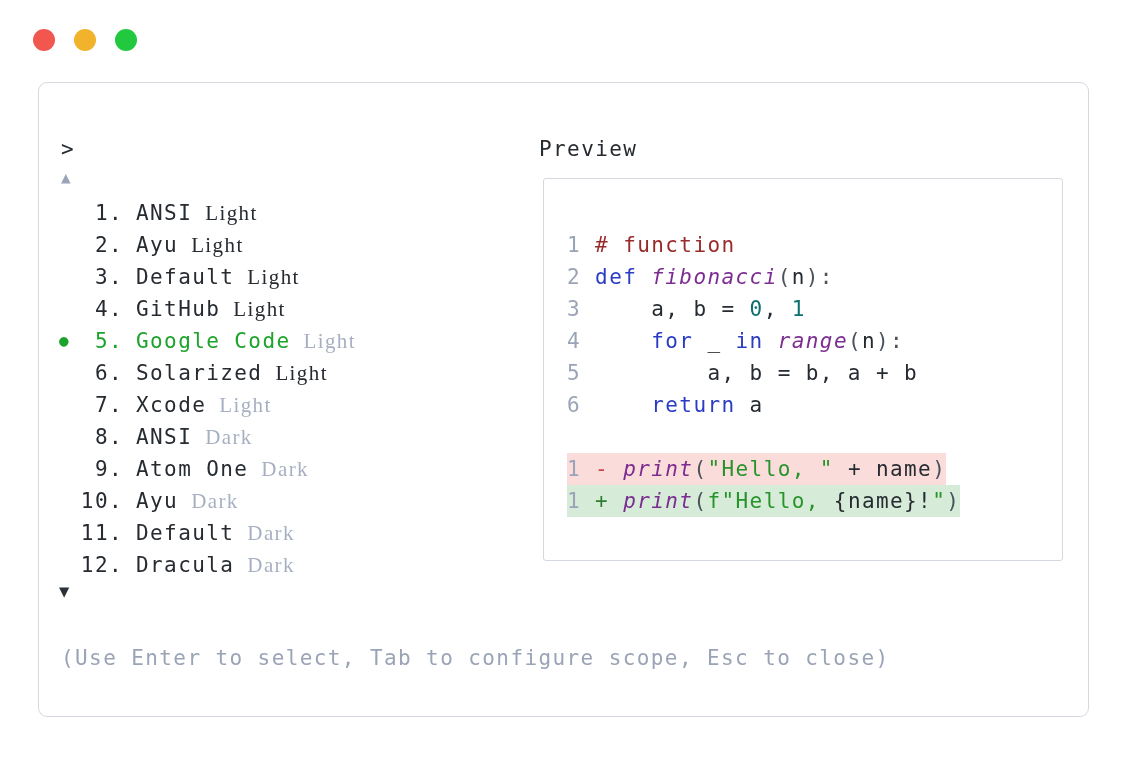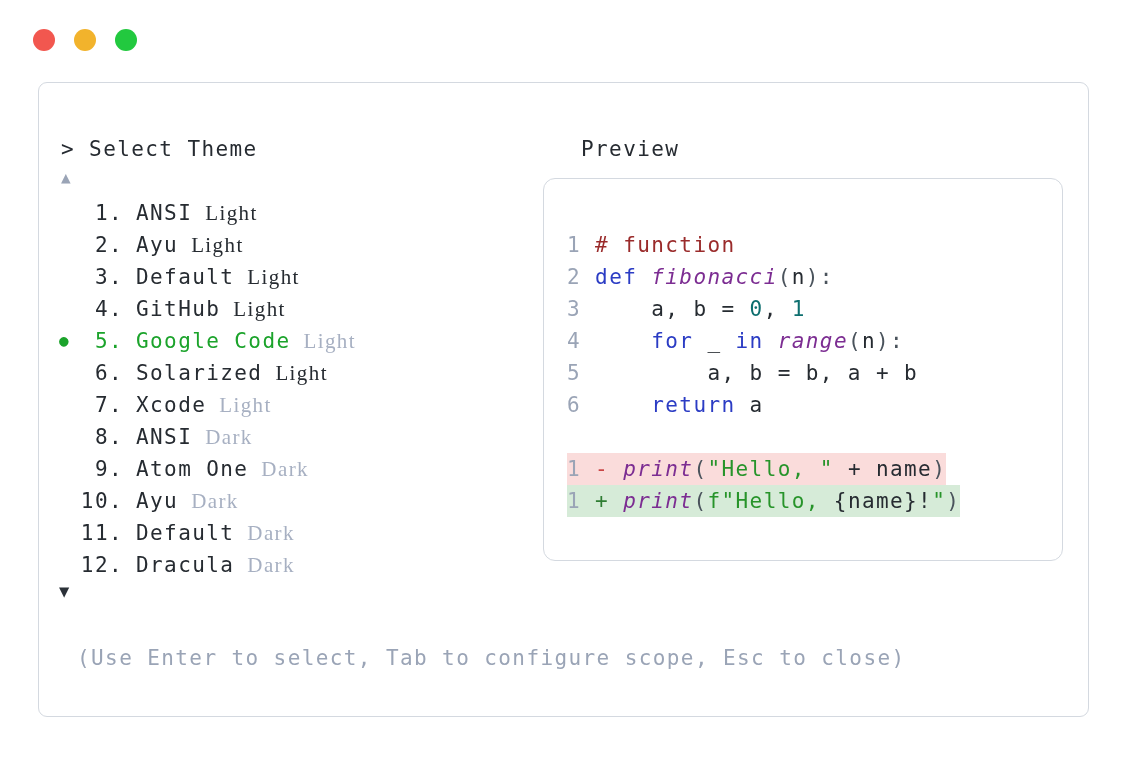--- a/index.html
+++ b/index.html
@@ -25,39 +25,39 @@
 
   .traffic-row{position:absolute;left:33px;top:29px;display:flex;gap:19px;}
   .traffic-dot{width:22px;height:22px;border-radius:50%;}
 
   .panel{position:absolute;left:38px;top:82px;width:1051px;height:635px;
          border:1.5px solid var(--border);border-radius:9px;background:#fff;}
 
   .mono{font-size:21px;letter-spacing:1.4px;line-height:32px;white-space:pre;}
 
   .prompt-row{position:absolute;left:22px;top:50px;height:32px;display:flex;align-items:center;}
-  .preview-label{position:absolute;left:500px;top:50px;height:32px;display:flex;align-items:center;margin-left:42px;}
+  .preview-label{position:absolute;left:500px;top:50px;height:32px;display:flex;align-items:center;}
 
   .scroll-up{position:absolute;left:22px;top:80px;height:30px;font-size:16px;line-height:30px;color:var(--muted);}
   .scroll-down{position:absolute;left:20px;top:492px;height:32px;font-size:17px;line-height:32px;color:#2b3138;}
 
   .theme-list{position:absolute;left:0;top:114px;width:470px;}
   .theme-item{display:flex;height:32px;align-items:center;}
   .theme-item .bullet{width:34px;padding-left:20px;font-size:16px;color:var(--accent);}
   .theme-item .num{width:50px;text-align:right;}
   .theme-item .name{margin-left:13px;text-align:right;}
   .theme-item .variant{margin-left:13px;font-family:Liberation Serif, serif;}
   .theme-item .variant.muted{color:var(--muted-variant);}
   .theme-item.selected .num,
   .theme-item.selected .name{color:var(--accent);}
 
-  .hint-row{position:absolute;left:38px;top:559px;color:var(--muted);}
+  .hint-row{position:absolute;left:22px;top:559px;color:var(--muted);}
 
   .preview-box{position:absolute;left:504px;top:95px;width:520px;height:383px;
-               border:1.5px solid var(--border);border-radius:12px;background:#fff;}
+               border:1.5px solid var(--border);border-radius:3px;background:#fff;}
   .code-area{position:absolute;left:23px;top:50px;right:10px;}
   .code-line{height:32px;}
   .line-inner{display:inline-block;height:32px;}
   .code-line.removed .line-inner{background:var(--removed-bg);}
   .code-line.added .line-inner{background:var(--added-bg);}
 
   .tok-ln{color:var(--muted);}
   .tok-com{color:var(--com);}
   .tok-kw{color:var(--kw);}
   .tok-fn{color:var(--fn);font-style:italic;}
@@ -73,21 +73,21 @@
 
 <div class="traffic-row" id="traffic-row">
     <div class="traffic-dot" style="background: rgb(242, 87, 79);"></div>
     <div class="traffic-dot" style="background: rgb(242, 179, 44);"></div>
     <div class="traffic-dot" style="background: rgb(34, 201, 63);"></div>
   </div>
 
 <div class="panel">
 
   <div class="prompt-row mono">
-    <span><span>&gt;</span><span> </span></span><span>Select Theme</span>
+    <span><span>&gt;</span><span> </span></span>
   </div>
 
   <div class="preview-label mono">Preview</div>
 
   <div class="scroll-up">▲</div>
 
   <div class="theme-list mono" id="theme-list"><div class="theme-item"><span class="bullet"></span><span class="num">1.</span><span class="name">ANSI</span><span class="variant">Light</span></div><div class="theme-item"><span class="bullet"></span><span class="num">2.</span><span class="name">Ayu</span><span class="variant">Light</span></div><div class="theme-item"><span class="bullet"></span><span class="num">3.</span><span class="name">Default</span><span class="variant">Light</span></div><div class="theme-item"><span class="bullet"></span><span class="num">4.</span><span class="name">GitHub</span><span class="variant">Light</span></div><div class="theme-item selected"><span class="bullet">●</span><span class="num">5.</span><span class="name">Google Code</span><span class="variant muted">Light</span></div><div class="theme-item"><span class="bullet"></span><span class="num">6.</span><span class="name">Solarized</span><span class="variant">Light</span></div><div class="theme-item"><span class="bullet"></span><span class="num">7.</span><span class="name">Xcode</span><span class="variant muted">Light</span></div><div class="theme-item"><span class="bullet"></span><span class="num">8.</span><span class="name">ANSI</span><span class="variant muted">Dark</span></div><div class="theme-item"><span class="bullet"></span><span class="num">9.</span><span class="name">Atom One</span><span class="variant muted">Dark</span></div><div class="theme-item"><span class="bullet"></span><span class="num">10.</span><span class="name">Ayu</span><span class="variant muted">Dark</span></div><div class="theme-item"><span class="bullet"></span><span class="num">11.</span><span class="name">Default</span><span class="variant muted">Dark</span></div><div class="theme-item"><span class="bullet"></span><span class="num">12.</span><span class="name">Dracula</span><span class="variant muted">Dark</span></div></div>
 
   <div class="scroll-down">▼</div>
 

